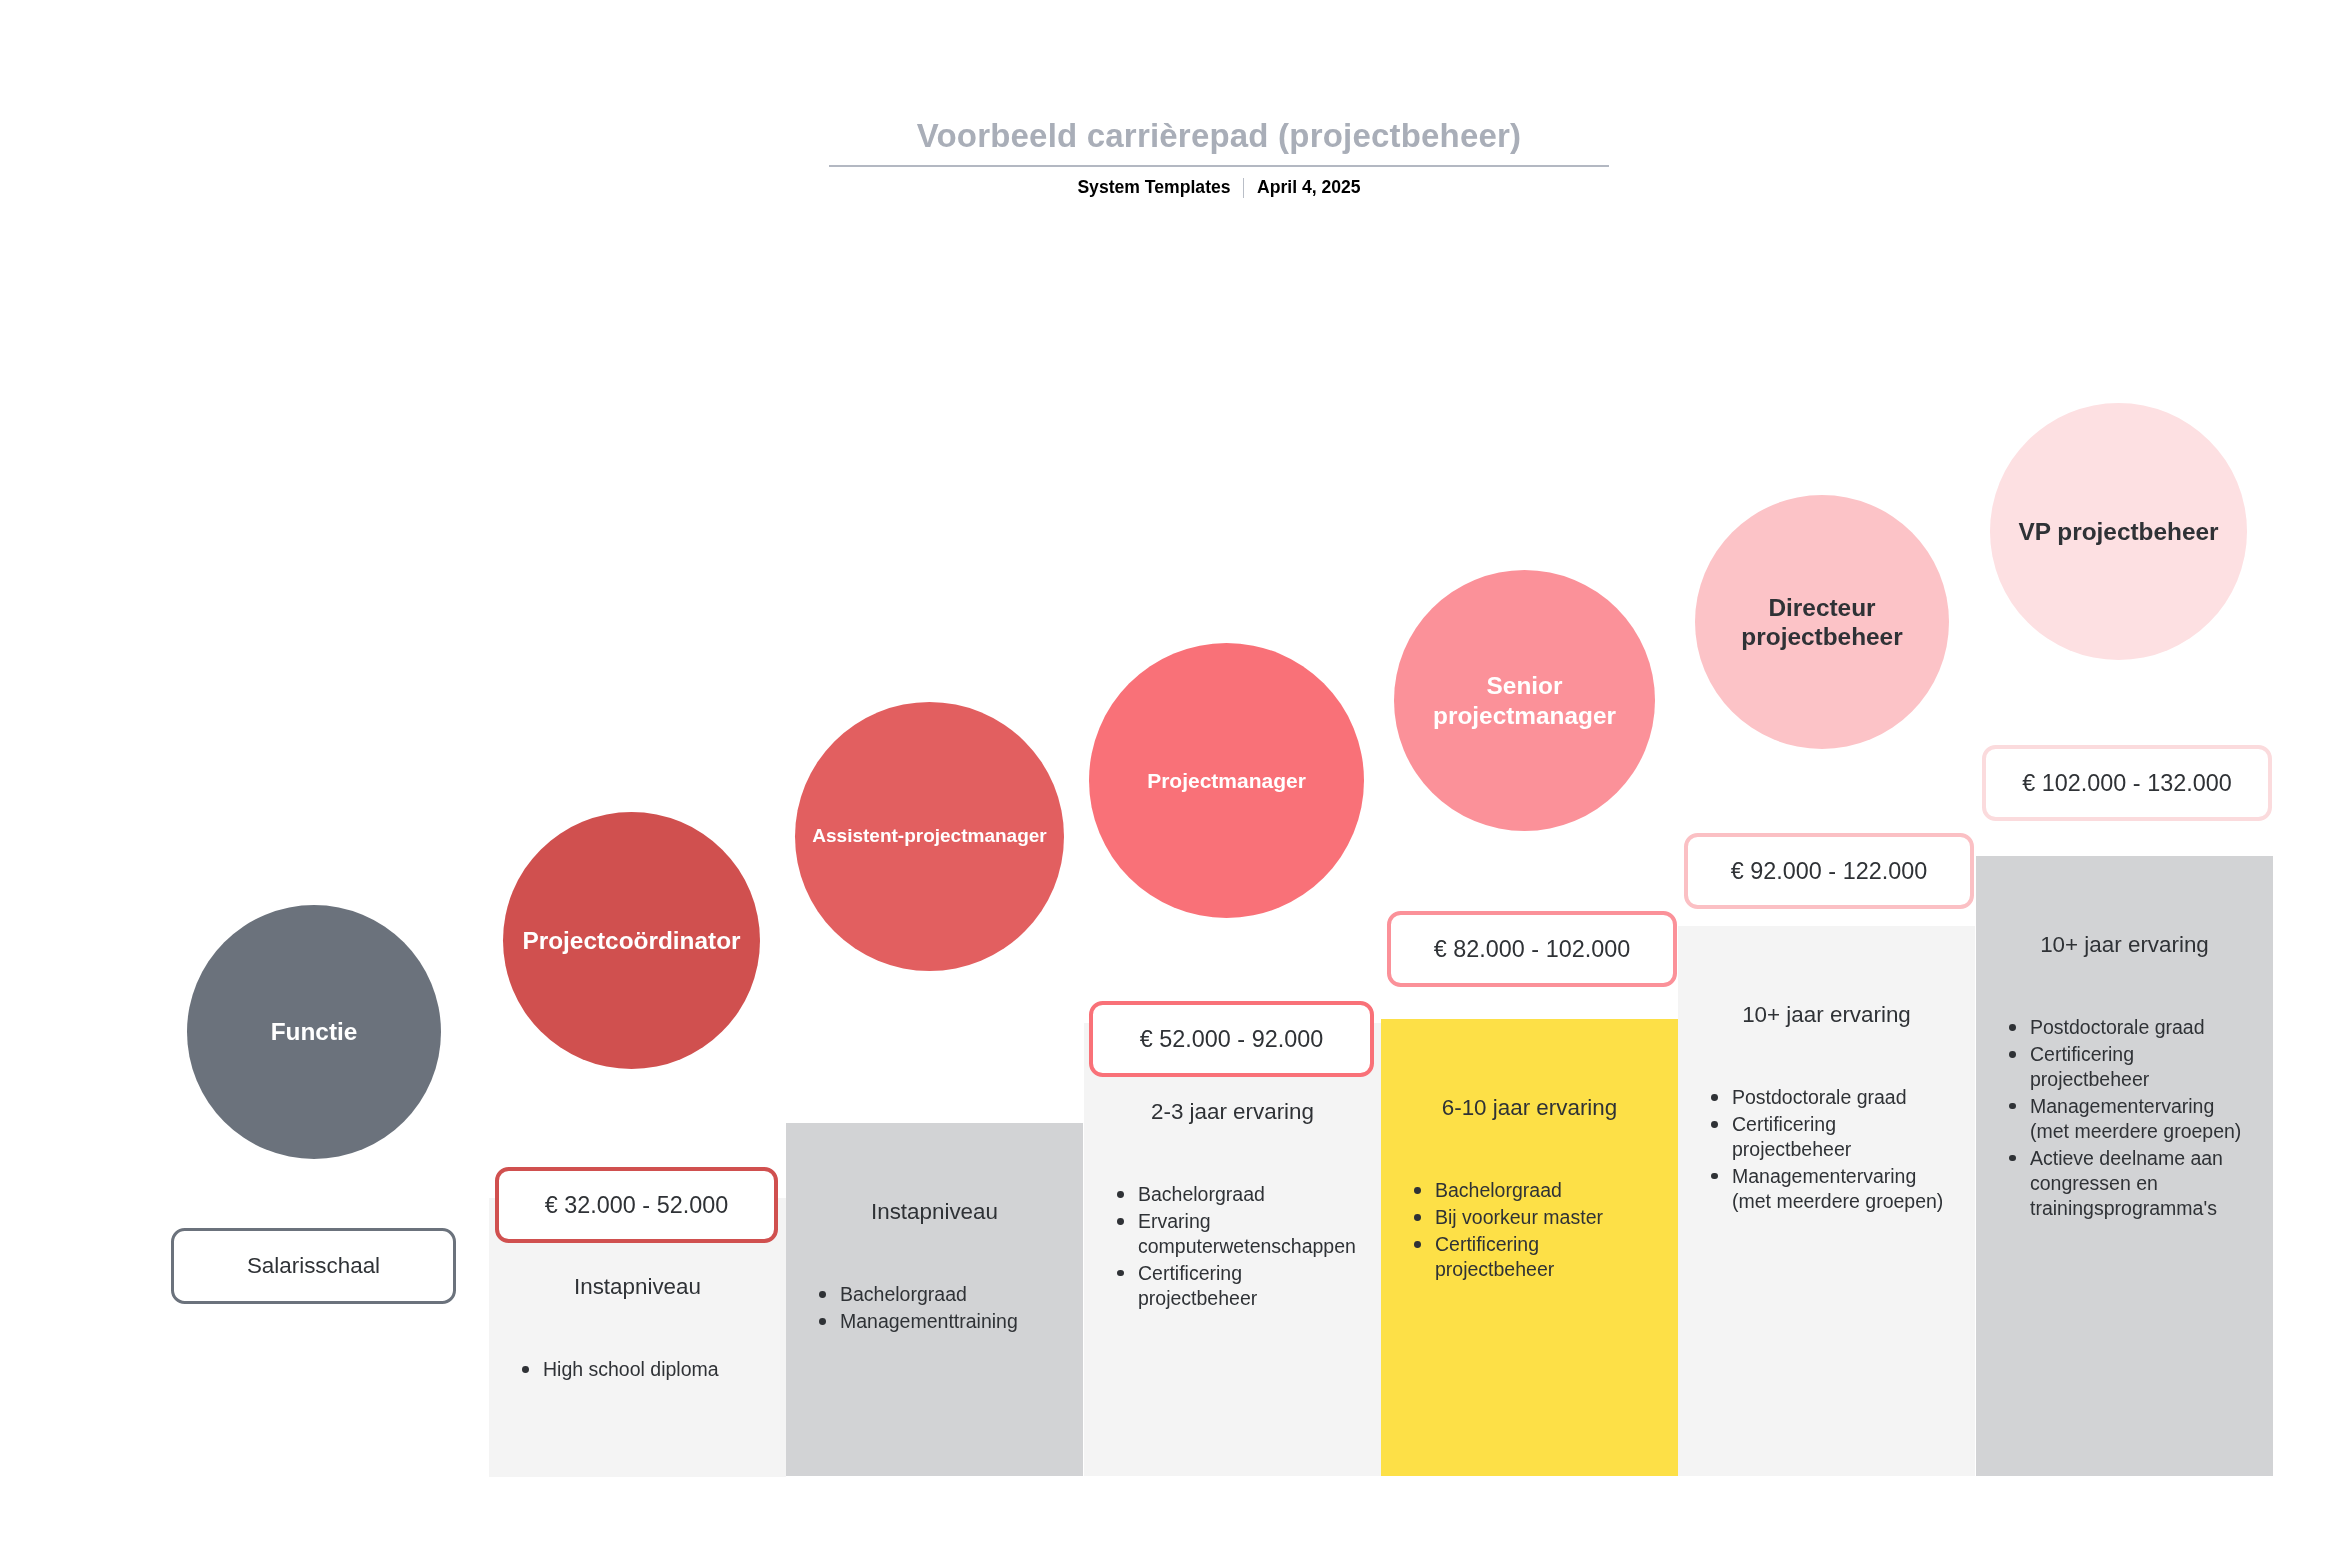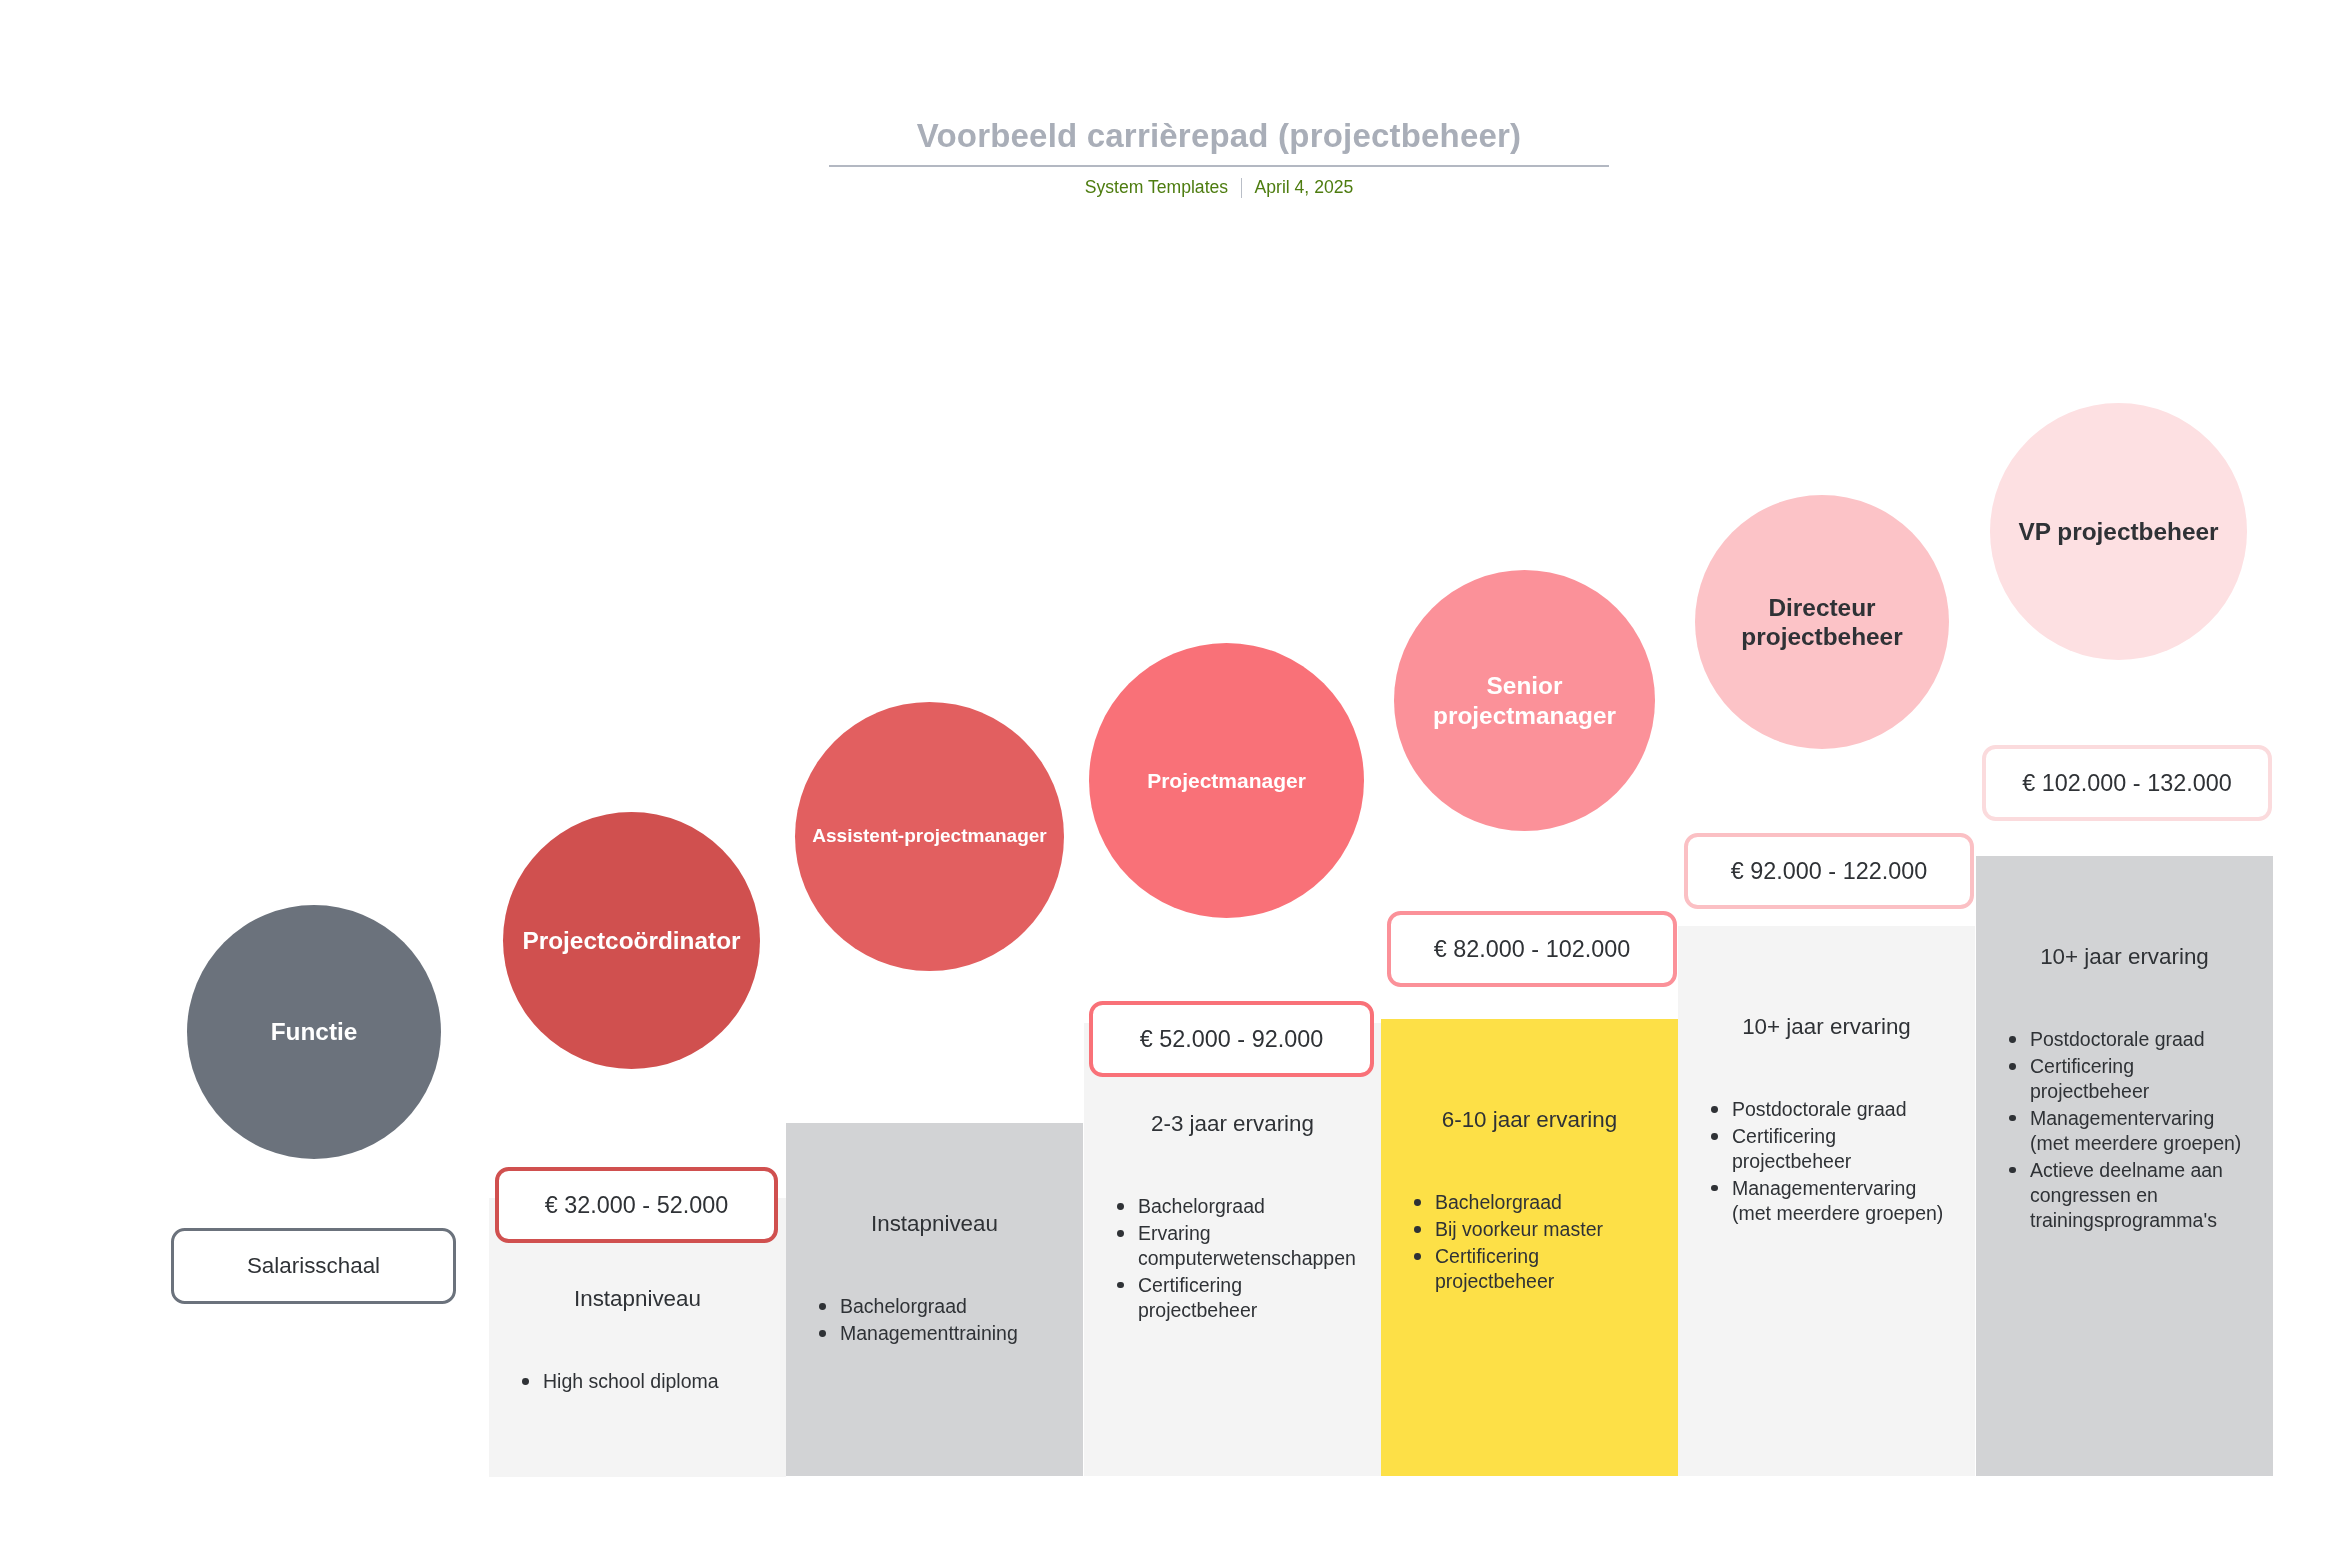--- a/index.html
+++ b/index.html
@@ -29,25 +29,26 @@
     font-weight: bold;
     color: #a9aeb8;
     letter-spacing: 0.2px;
     padding-bottom: 9.8px;
     border-bottom: 2px solid #b3b8c2;
     white-space: nowrap;
   }
   #header .submeta {
     margin-top: 10.7px;
     font-size: 17.6px;
-    color: #4d7c0f;
+    color: #000000;
     display: flex;
     justify-content: center;
     align-items: center;
     gap: 12.7px;
+    font-weight: bold;
   }
   #header .submeta .divider {
     display: inline-block;
     width: 1px;
     height: 20.5px;
     background: #b9bec7;
   }
 
   
   #stage {
@@ -100,21 +101,21 @@
   }
   .legend-block .lb-line2 {
     margin-top: 37px;
     width: 215px;
   }
 
   
   .step-bar {
     position: absolute;
     box-sizing: border-box;
-    padding: 12px 25px;
+    padding: 0 25px;
     display: flex;
     flex-direction: column;
     align-items: stretch;
   }
   .step-bar .exp {
     text-align: center;
     font-size: 22.4px;
     color: #2f3236;
     margin-top: 76px;
   }

